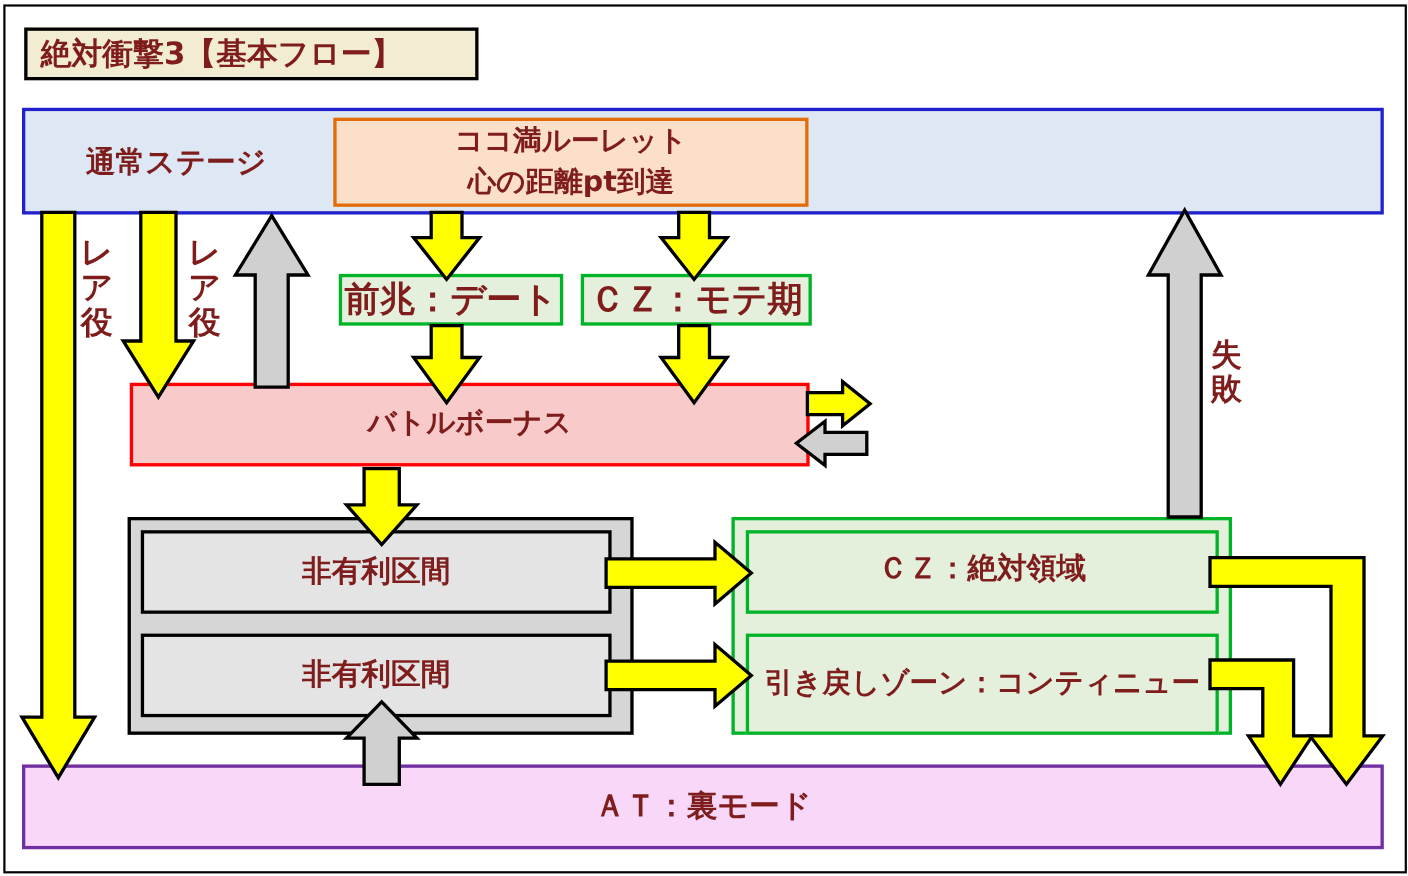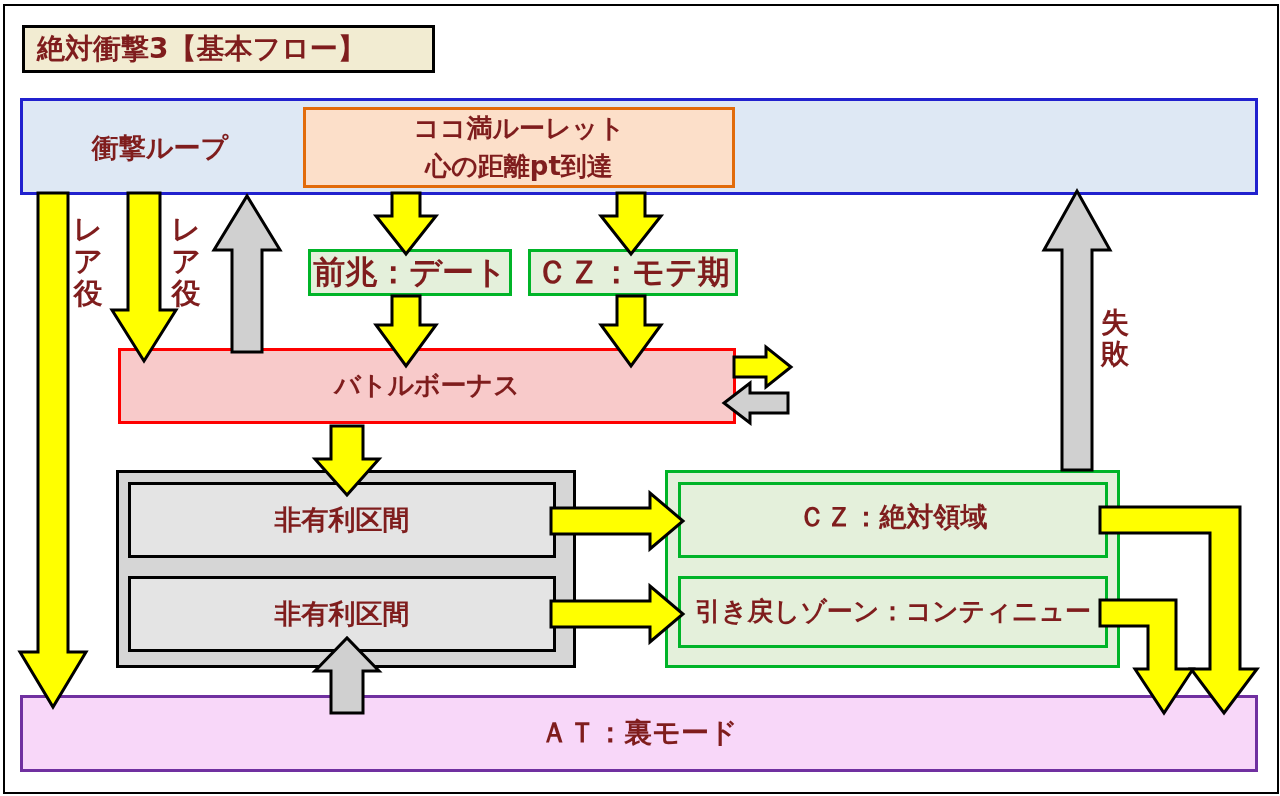--- a/index.html
+++ b/index.html
@@ -19,41 +19,41 @@
   .green-sm-2{left:528px;top:249px;width:210px;height:47px;}
   .green-box{background:#E4F0DB;border:3px solid #00B428;font-size:32px;}
   .red-box{left:118px;top:348px;width:618px;height:76px;background:#F8CACA;border:3px solid #FE0000;font-size:26px;}
   .purple-box{left:786px;top:348px;width:243px;height:77px;background:#F1C7F1;border:3px solid #7030A0;font-size:23px;line-height:1.35;}
   .gray-container{left:116px;top:470px;width:460px;height:198px;background:#D6D6D6;border:3px solid #000;}
   .gray-inner-1{left:128px;top:482px;width:428px;height:76px;}
   .gray-inner-2{left:128px;top:576px;width:428px;height:76px;}
   .gray-inner{background:#E4E4E4;border:3px solid #000;font-size:27px;}
   .green-container{left:665px;top:470px;width:455px;height:198px;background:#E4F0DB;border:3px solid #00B428;}
   .green-inner-1{left:678px;top:482px;width:430px;height:76px;font-size:27px;font-family:Liberation Mono, monospace;}
-  .green-inner-2{left:678px;top:576px;width:430px;height:72px;font-size:26px;}
+  .green-inner-2{left:678px;top:576px;width:430px;height:92px;font-size:26px;}
   .at-bar{left:20px;top:695px;width:1238px;height:77px;background:#F8D7F9;border:3px solid #7030A0;font-size:28px;}
   .vlabel{position:absolute;font-weight:bold;white-space:pre-line;text-align:center;line-height:1.1;z-index:5;}
   .rare-1{left:70px;top:214px;width:36px;font-size:29px;}
   .rare-2{left:168px;top:214px;width:36px;font-size:29px;}
   .fail{left:1098px;top:308px;width:34px;font-size:28px;}
   #arrows{position:absolute;left:0;top:0;z-index:4;pointer-events:none;}
   .z1{z-index:1}.z2{z-index:2}
 </style>
 </head>
 <body>
 
 <div id="page">
   <div class="frame"></div>
 
   <div class="box title-box z1">
     <span>絶対衝撃3【基本フロー】</span>
   </div>
 
   <div class="box blue-bar z1"></div>
-  <div class="box stage-label z2">衝撃ループ</div>
+  <div class="box stage-label z2">通常ステージ</div>
 
   <div class="box orange-box z2">
     <span>ココ満ルーレット</span>
     <span>心の距離pt到達</span>
   </div>
 
   <div class="box green-box green-sm-1 z1">前兆：デート</div>
   <div class="box green-box green-sm-2 z1">ＣＺ：モテ期</div>
 
   <div class="box red-box z1">バトルボーナス</div>

